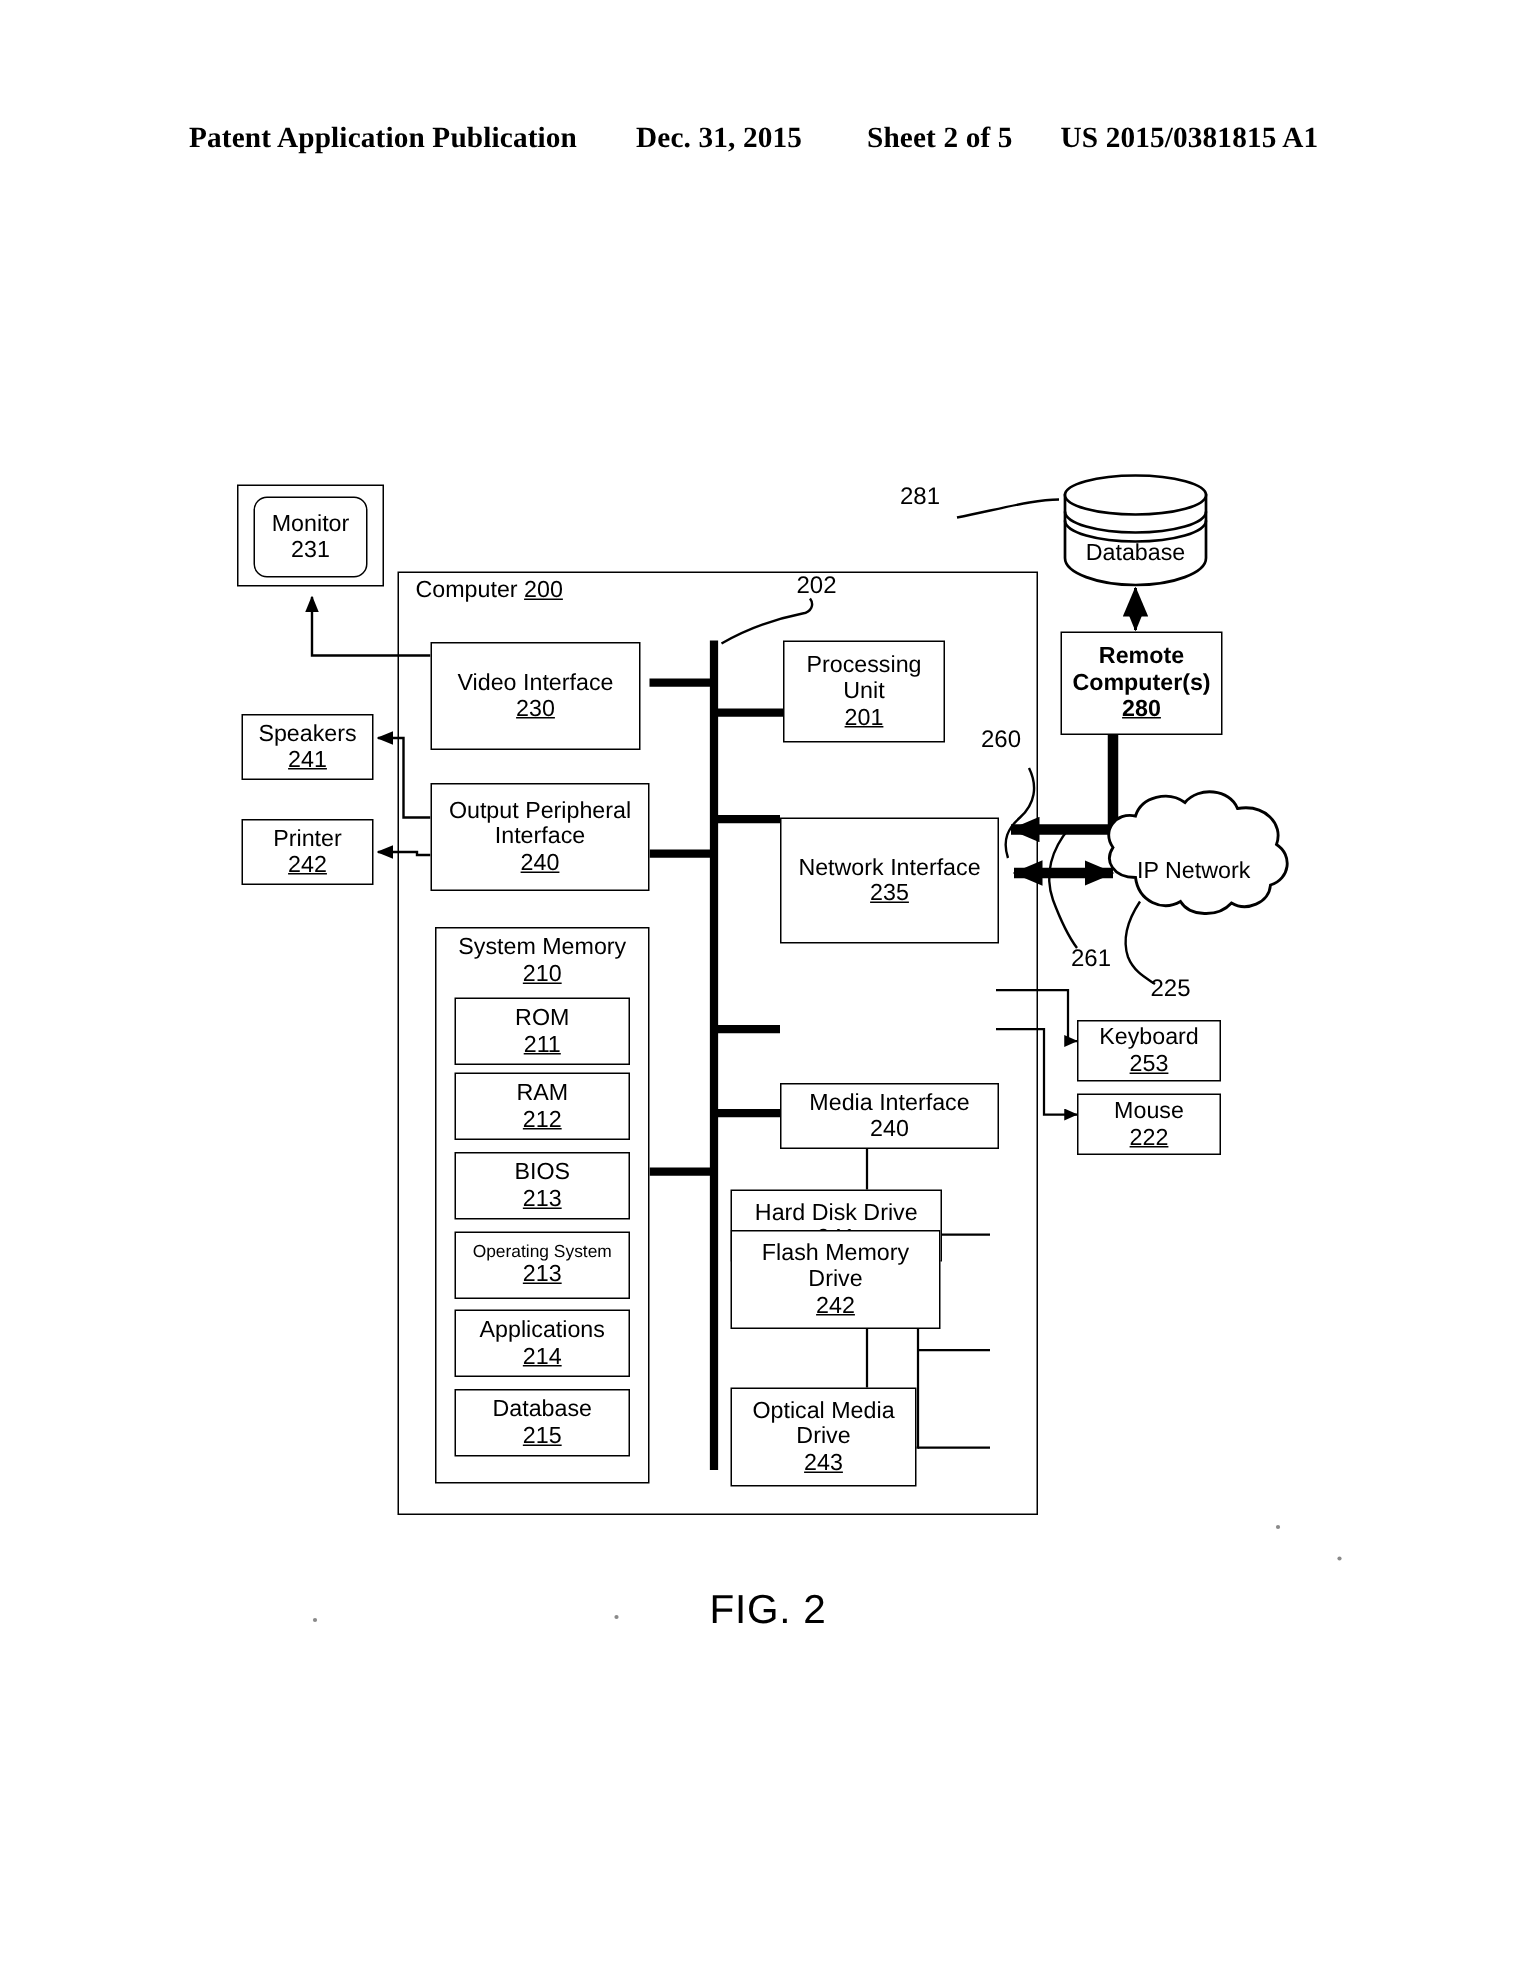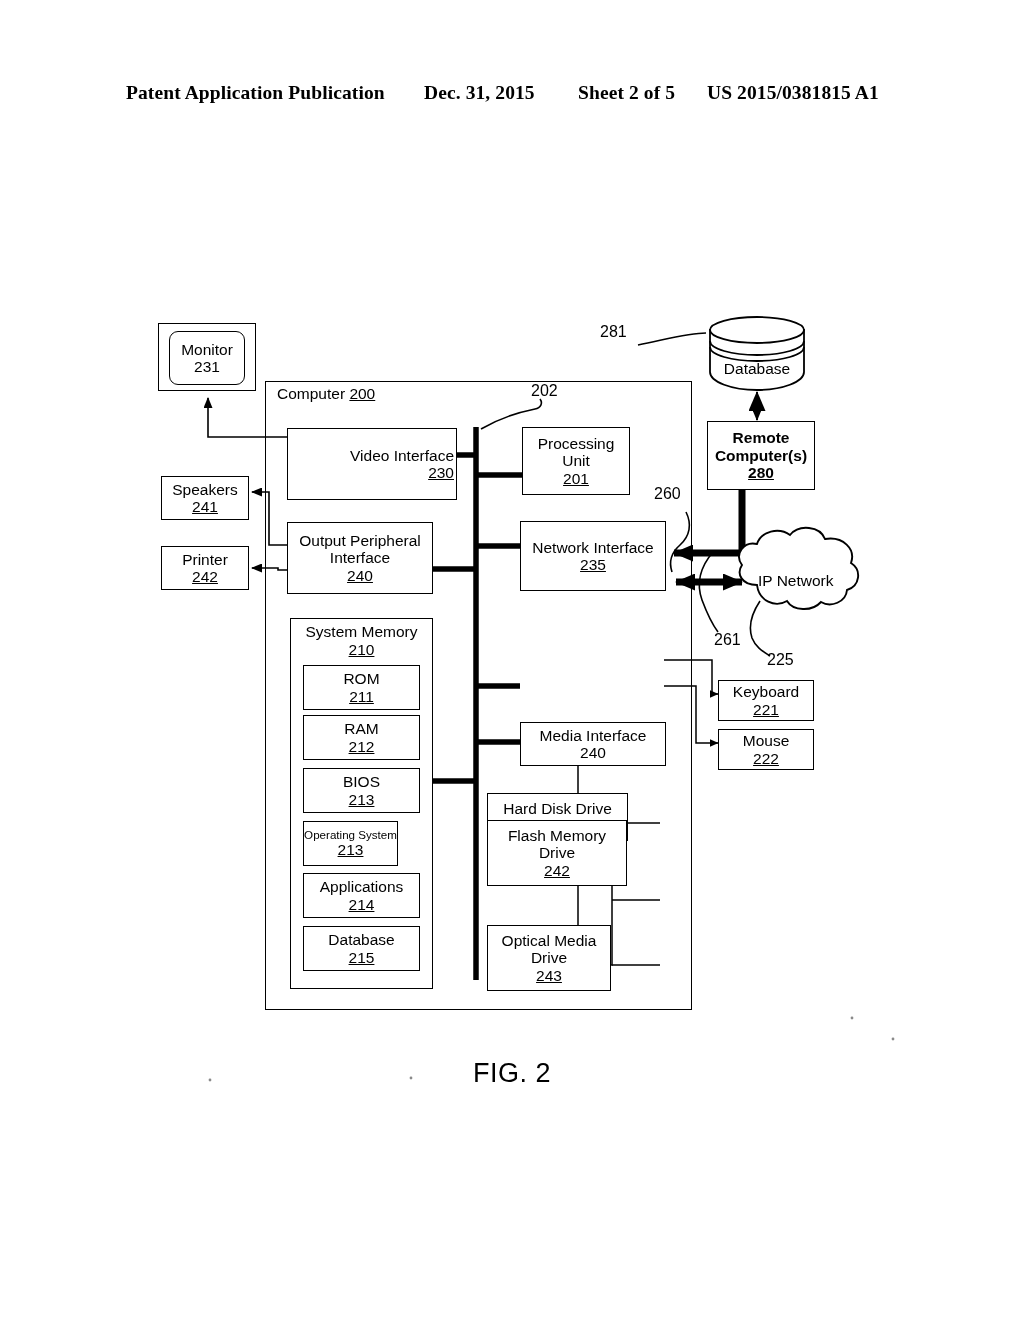--- a/index.html
+++ b/index.html
@@ -274,21 +274,21 @@
   <div class="node" style="left:161px; top:476px; width:88px; height:44px;">
     <span class="ttl">Speakers</span>
     <span class="ref">241</span>
   </div>
 
   <div class="node" style="left:161px; top:546px; width:88px; height:44px;">
     <span class="ttl">Printer</span>
     <span class="ref">242</span>
   </div>
 
-  <div class="node" style="left:287px; top:428px; width:170px; height:72px;align-items:flex-end;">
+  <div class="node" style="left:287px; top:428px; width:140px; height:72px;">
     <span class="ttl">Video Interface</span>
     <span class="ref">230</span>
   </div>
 
   <div class="node" style="left:287px; top:522px; width:146px; height:72px;">
     <span class="ttl wrap">Output Peripheral Interface</span>
     <span class="ref">240</span>
   </div>
 
   <div class="container-box" style="left:290px; top:618px; width:143px; height:371px; background:#fff;"></div>
@@ -305,41 +305,41 @@
   <div class="node" style="left:303px; top:715px; width:117px; height:45px;">
     <span class="ttl">RAM</span>
     <span class="ref">212</span>
   </div>
 
   <div class="node" style="left:303px; top:768px; width:117px; height:45px;">
     <span class="ttl">BIOS</span>
     <span class="ref">213</span>
   </div>
 
-  <div class="node xs" style="left:303px; top:821px; width:95px; height:45px;">
+  <div class="node xs" style="left:303px; top:821px; width:117px; height:45px;">
     <span class="ttl">Operating System</span>
     <span class="ref" style="font-size:15.5px;">213</span>
   </div>
 
   <div class="node" style="left:303px; top:873px; width:117px; height:45px;">
     <span class="ttl">Applications</span>
     <span class="ref">214</span>
   </div>
 
   <div class="node" style="left:303px; top:926px; width:117px; height:45px;">
     <span class="ttl">Database</span>
     <span class="ref">215</span>
   </div>
 
   <div class="node" style="left:522px; top:427px; width:108px; height:68px;">
     <span class="ttl wrap">Processing Unit</span>
     <span class="ref">201</span>
   </div>
 
-  <div class="node" style="left:520px; top:521px; width:146px; height:70px;">
+  <div class="node" style="left:520px; top:545px; width:146px; height:84px;">
     <span class="ttl">Network Interface</span>
     <span class="ref">235</span>
   </div>
 
 
   <div class="node" style="left:520px; top:722px; width:146px; height:44px;">
     <span class="ttl">Media Interface</span>
     <span class="ref plain">240</span>
   </div>
 
@@ -353,21 +353,21 @@
     <span class="ref">242</span>
   </div>
 
   <div class="node" style="left:487px; top:925px; width:124px; height:66px;">
     <span class="ttl wrap">Optical Media Drive</span>
     <span class="ref">243</span>
   </div>
 
   <div class="node" style="left:718px; top:680px; width:96px; height:41px;">
     <span class="ttl">Keyboard</span>
-    <span class="ref">221</span>
+    <span class="ref">253</span>
   </div>
 
   <div class="node" style="left:718px; top:729px; width:96px; height:41px;">
     <span class="ttl">Mouse</span>
     <span class="ref">222</span>
   </div>
 
   <div class="node" style="left:707px; top:421px; width:108px; height:69px;font-weight:bold;">
     <span class="ttl wrap">Remote Computer(s)</span>
     <span class="ref">280</span>

